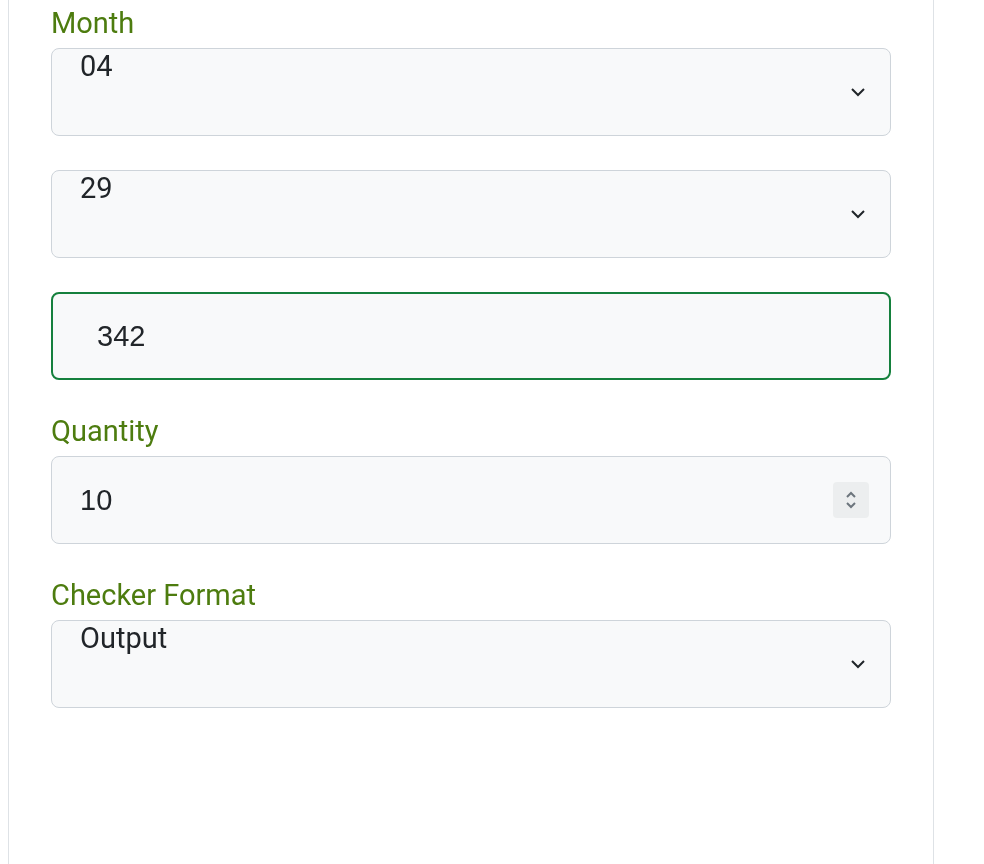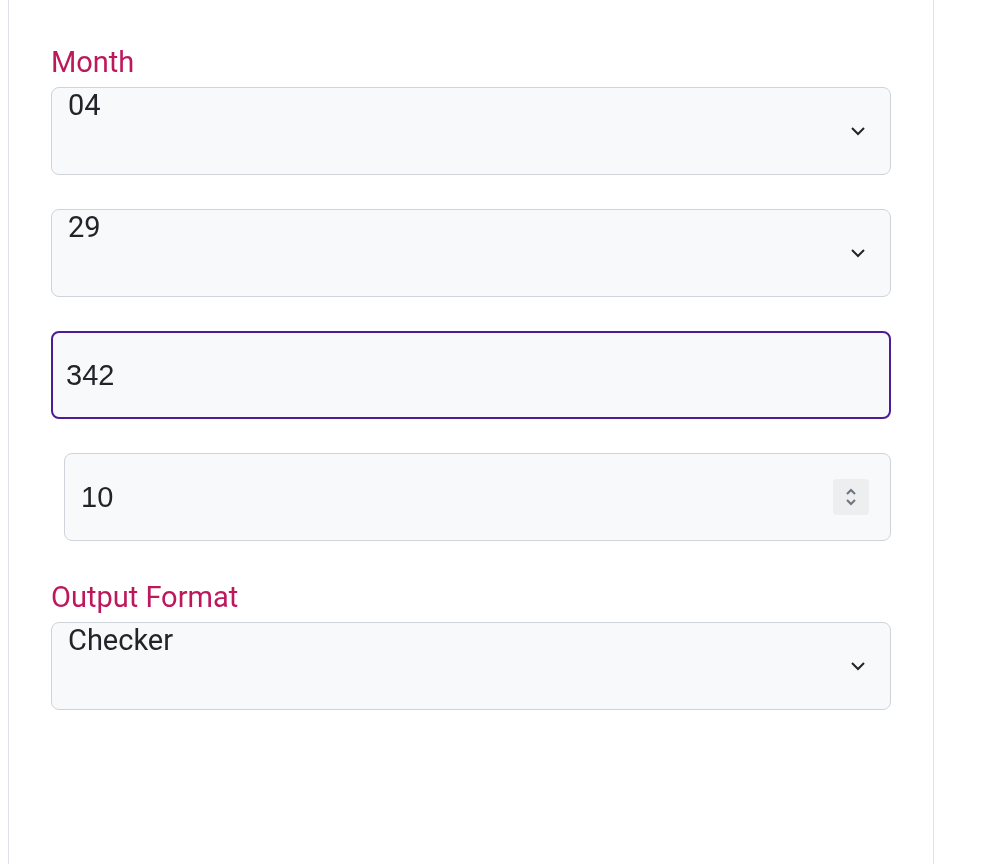--- a/index.html
+++ b/index.html
@@ -21,44 +21,43 @@
     height: 864px;
     margin-left: 8px;
     padding: 0 42px;
     padding-top: 6px;
   }
   .form-group {
     margin-bottom: 34px;
   }
   .form-label {
     font-size: 29px;
-    color: #be185d;
+    color: #4d7c0f;
     display: block;
     margin-bottom: 8px;
     font-weight: 400;
-    margin-top: 39px;
   }
   .form-control, .form-select {
     width: 100%;
     height: 88px;
     background: #f8f9fa;
     border: 1px solid #ced4da;
     border-radius: 8px;
     font-size: 29px;
     color: #212529;
-    padding: 0 16px;
+    padding: 0 28px;
     outline: none;
     appearance: none;
     -webkit-appearance: none;
     -moz-appearance: none;
     position: relative;
   }
   .form-control.focused {
-    border: 2px solid #4c1d95;
-    padding: 0 13px;
+    border: 2px solid #15803d;
+    padding: 0 44px;
   }
   .select-wrap {
     position: relative;
   }
   .chevron-icon {
     position: absolute;
     right: 24px;
     top: 50%;
     transform: translateY(-50%);
     pointer-events: none;
@@ -67,21 +66,20 @@
   }
   .chevron-icon svg {
     width: 18px;
     height: 18px;
     stroke: #212529;
     stroke-width: 2;
     fill: none;
   }
   .number-wrap {
     position: relative;
-    margin-left: 13px;
   }
   .stepper {
     position: absolute;
     right: 22px;
     top: 50%;
     transform: translateY(-50%);
     width: 36px;
     height: 36px;
     background: #eceeef;
     border-radius: 4px;
@@ -126,37 +124,38 @@
           </svg>
       </span>
     </div>
   </div>
 
   <div class="form-group">
     <input type="text" class="form-control focused" value="342" style="">
   </div>
 
   <div class="form-group">
+    <label class="form-label">Quantity</label>
     <div class="number-wrap">
       <input type="text" class="form-control" value="10" style="">
       <div class="stepper">
         <svg class="up" viewBox="0 0 12 8">
             <polyline points="2,6 6,2 10,6"></polyline>
           </svg>
         <svg class="down" viewBox="0 0 12 8">
             <polyline points="2,2 6,6 10,2"></polyline>
           </svg>
       </div>
     </div>
   </div>
 
   <div class="form-group">
-    <label class="form-label">Output Format</label>
+    <label class="form-label">Checker Format</label>
     <div class="select-wrap">
-      <div class="form-select">Checker</div>
+      <div class="form-select">Output</div>
       <span class="chevron-icon">
         <svg viewBox="0 0 18 18">
             <polyline points="3,6 9,12 15,6"></polyline>
           </svg>
       </span>
     </div>
   </div>
 
 </div>
 

